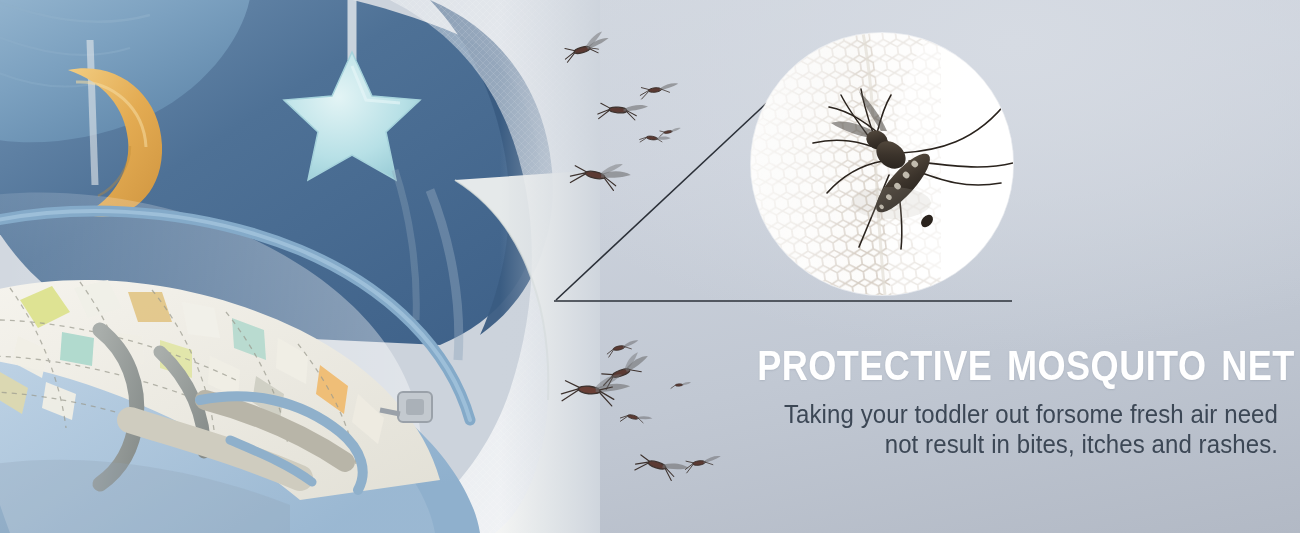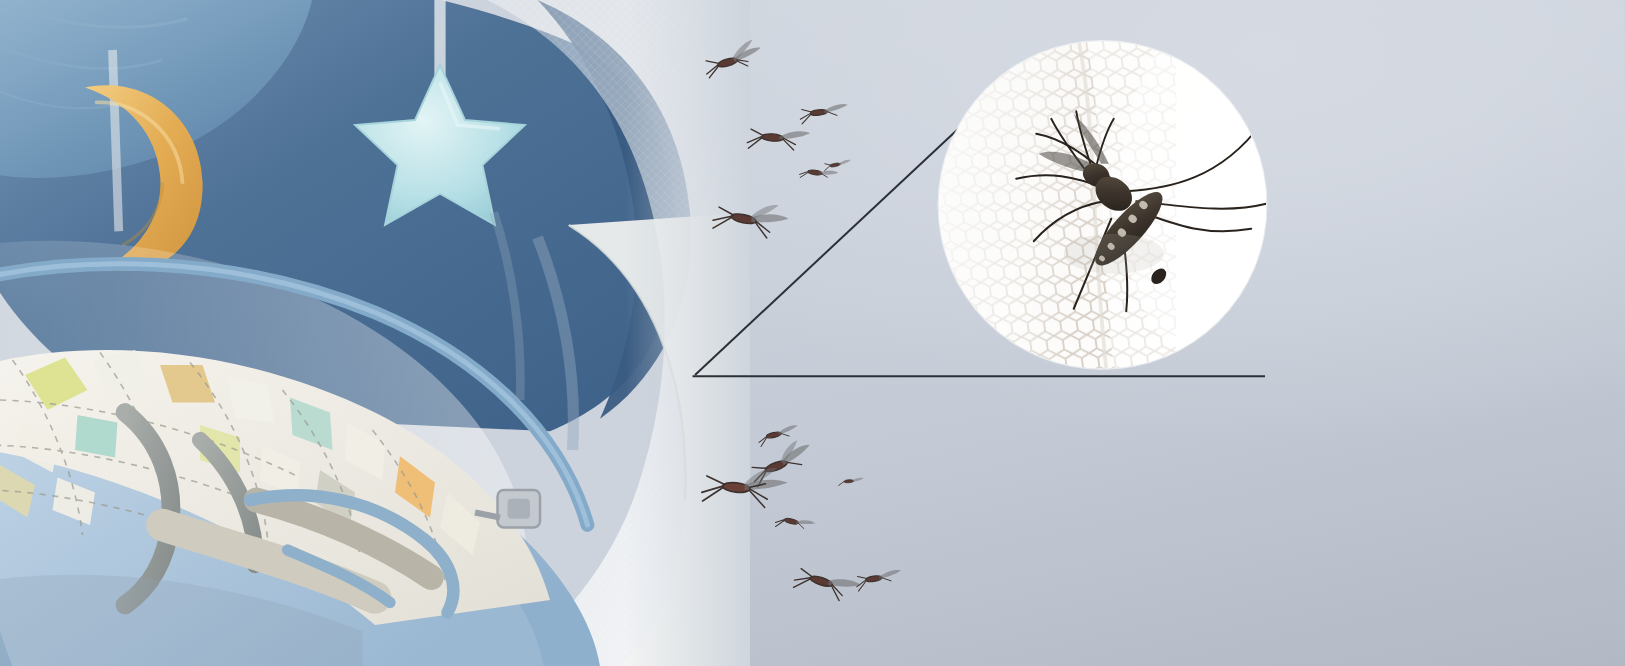--- a/index.html
+++ b/index.html
@@ -438,14 +438,21 @@
         </g>
         <g transform="translate(104,60) rotate(-4) scale(0.55)">
           <ellipse cx="0" cy="0" rx="7" ry="2.2" fill="#5b3a33"></ellipse>
           <path d="M-7,0 L-15,5" stroke-width="1.2" fill="none"></path>
           <path d="M5,-1 C11,-4 18,-5 22,-3 C17,0 10,1 5,1 Z" fill="#6f6f72" opacity="0.5" stroke="none"></path>
         </g>
       </g>
     </svg>
   </div>
 
+  <div class="text-block">
+    <div class="headline">Protective Mosquito Net</div>
+    <div class="subtitle">
+      <div>Taking your toddler out forsome fresh air need</div>
+      <div>not result in bites, itches and rashes.</div>
+    </div>
+  </div>
 
 </div>
 
 </body></html>

